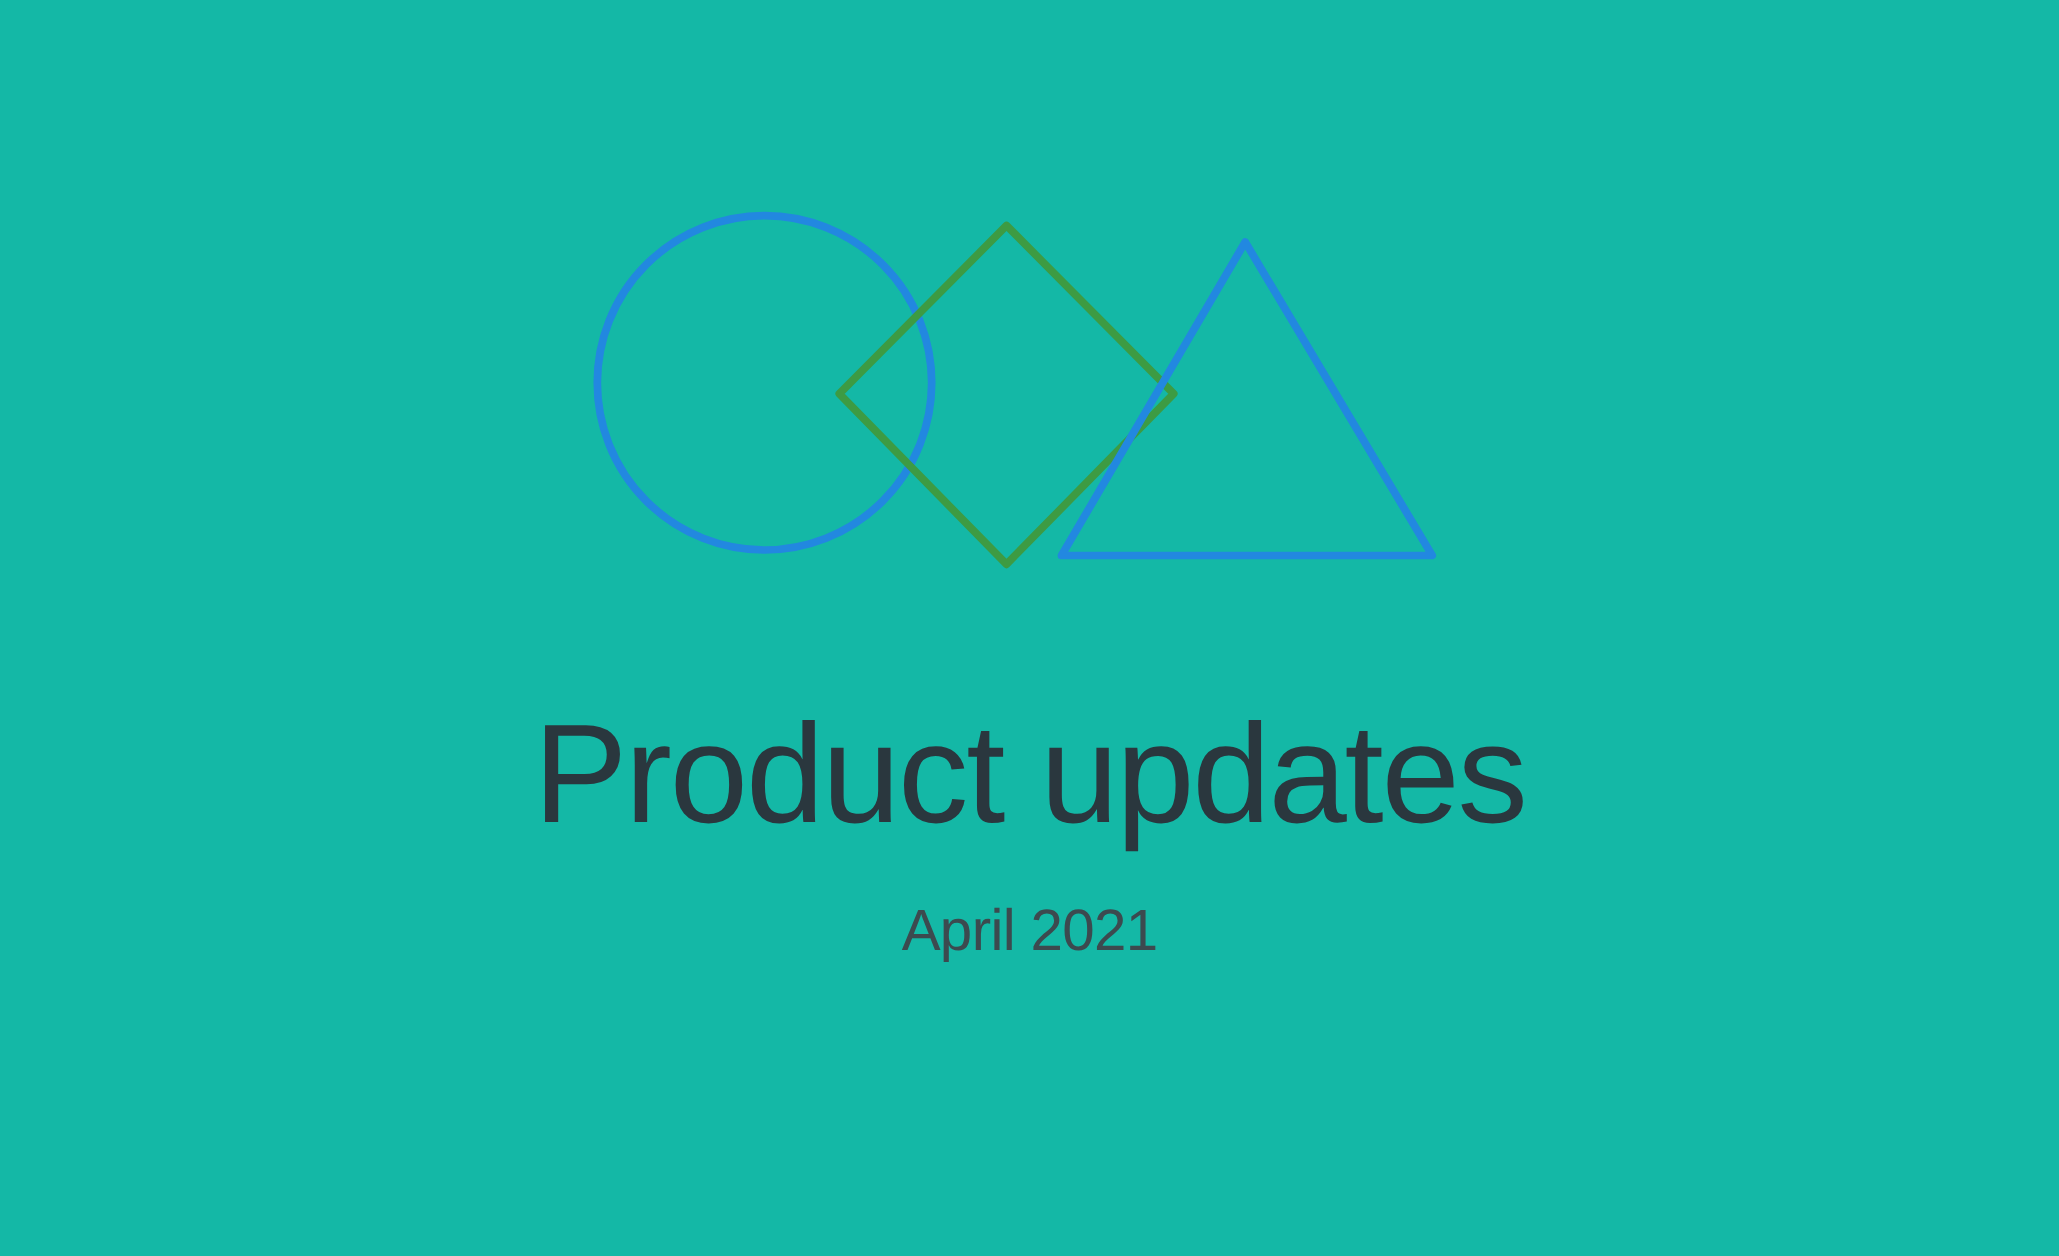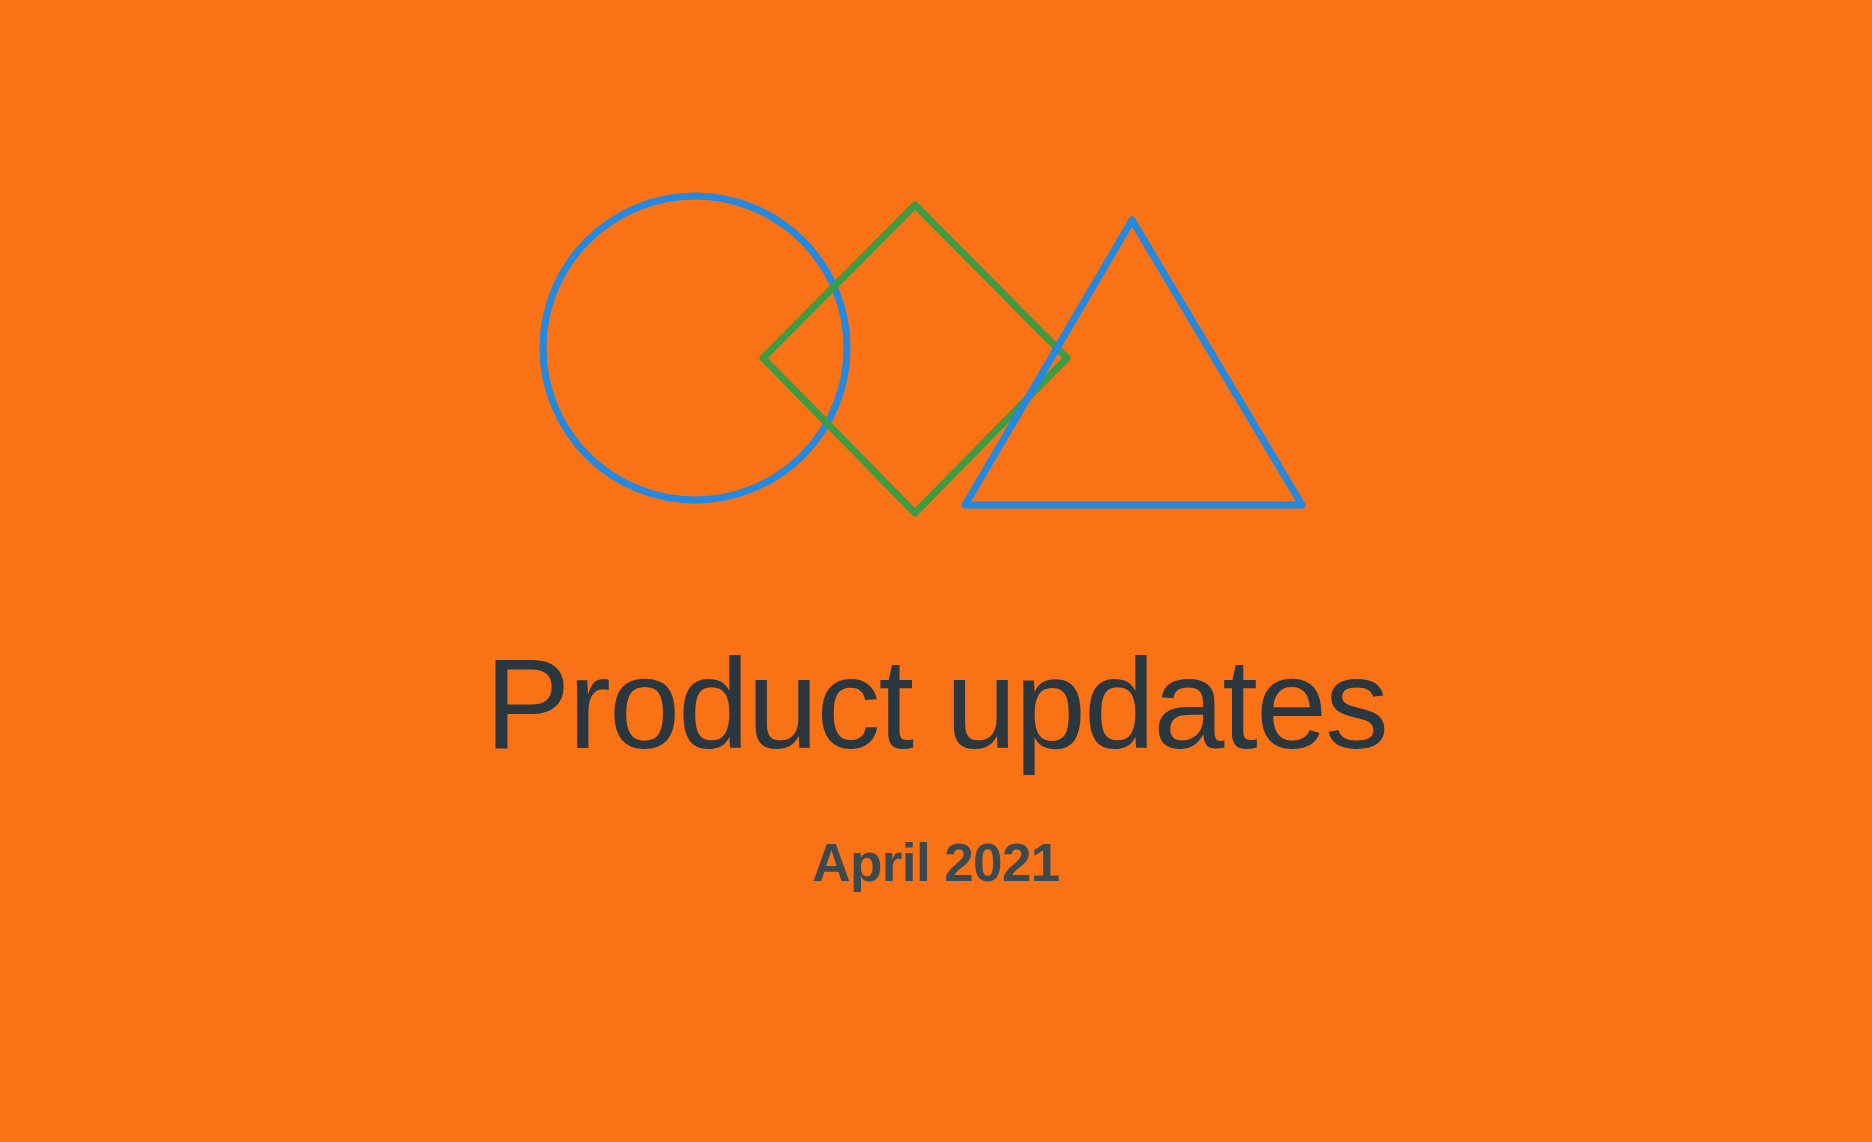--- a/index.html
+++ b/index.html
@@ -8,21 +8,21 @@
     padding: 0;
     background: #ffffff;
   }
   body {
     font-family: "Liberation Sans", sans-serif;
   }
   .canvas {
     position: relative;
     width: 1872px;
     height: 1142px;
-    background: #f97316;
+    background: #14b8a6;
     overflow: hidden;
     margin: 0 auto;
   }
 
   
   .logo-mark {
     position: absolute;
     left: 0;
     top: 0;
     width: 1872px;
@@ -47,25 +47,25 @@
     margin: 0;
     font-family: "Liberation Sans", sans-serif;
     font-size: 128px;
     font-weight: 400;
     line-height: 1.0;
     letter-spacing: -2.0px;
     color: #2a373e;
     white-space: nowrap;
   }
   .page-subtitle {
-    margin: 16px;
+    margin: 0;
     padding-top: 52px;
     font-family: "Liberation Sans", sans-serif;
     font-size: 53px;
-    font-weight: 700;
+    font-weight: 400;
     line-height: 1.0;
     letter-spacing: -0.6px;
     color: #3c4a4f;
     white-space: nowrap;
   }
 </style>
 </head>
 <body>
 
 <div class="canvas">

